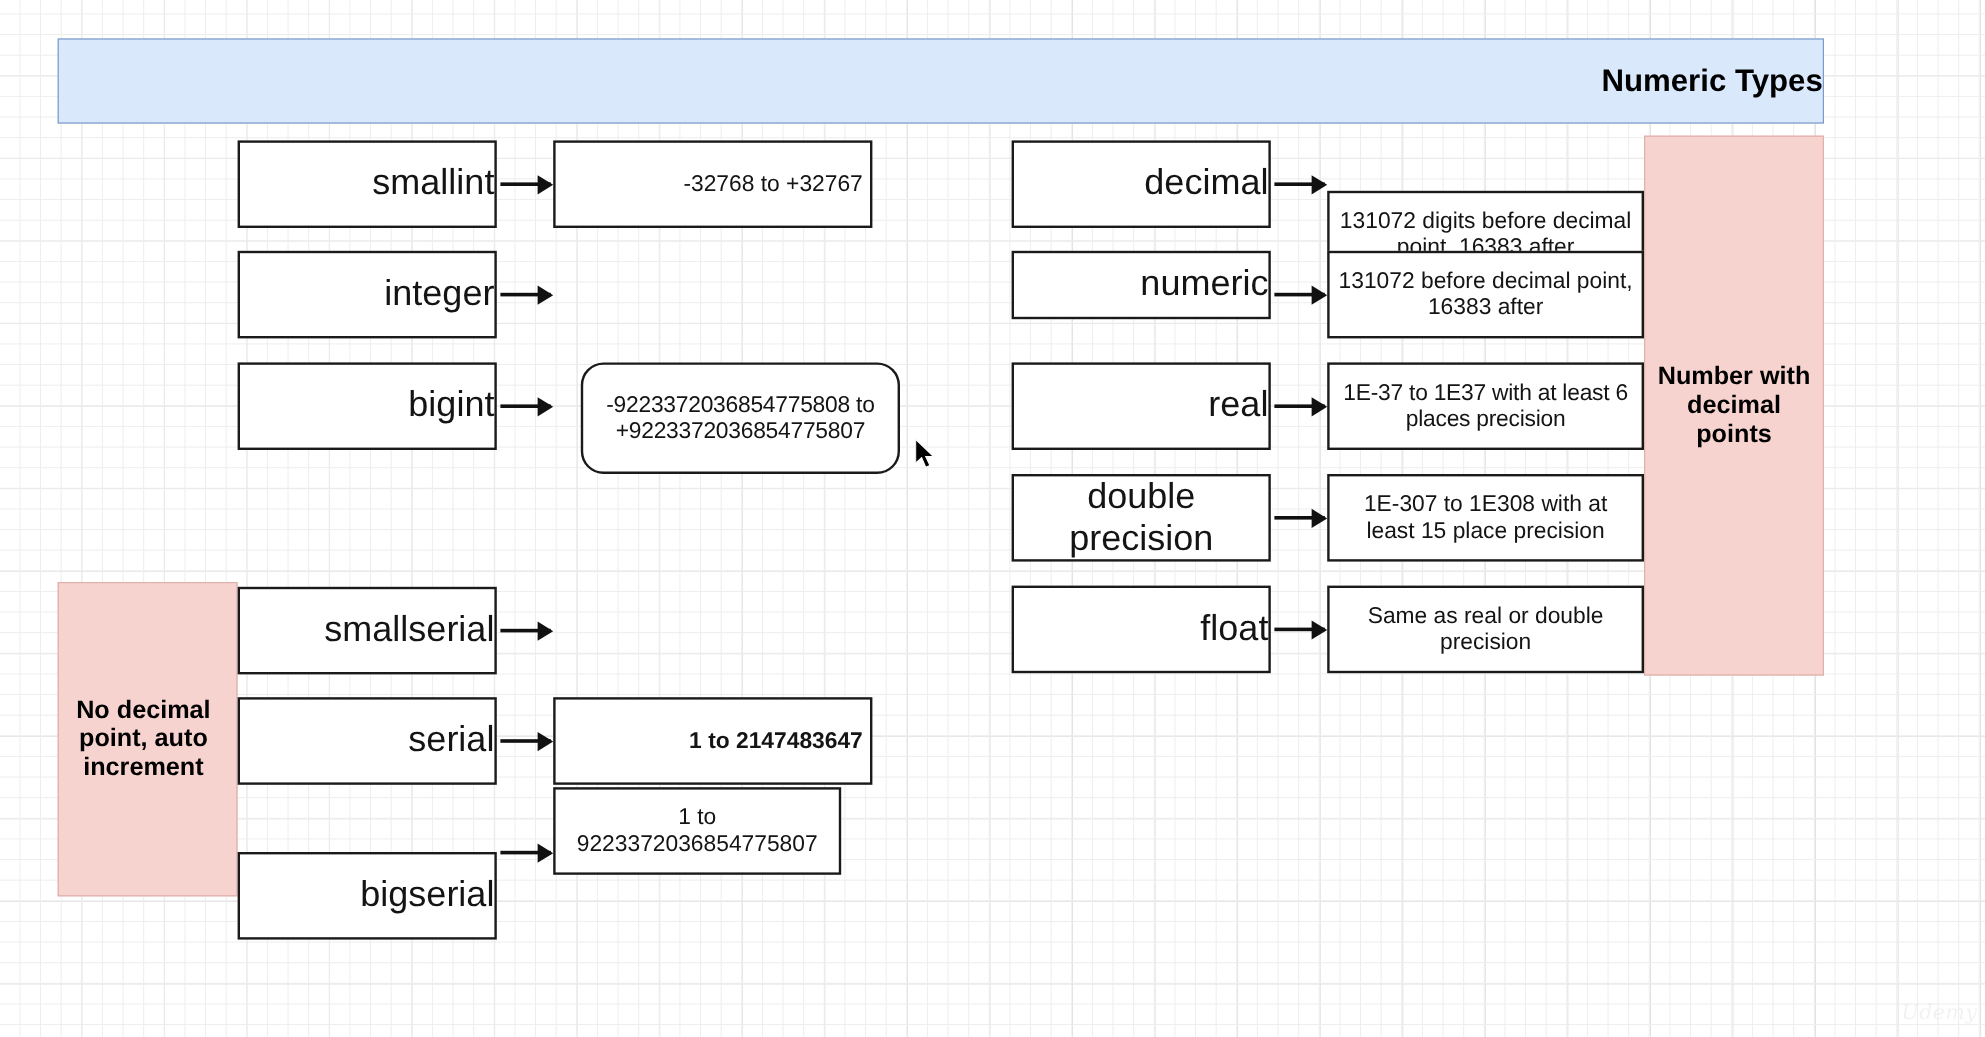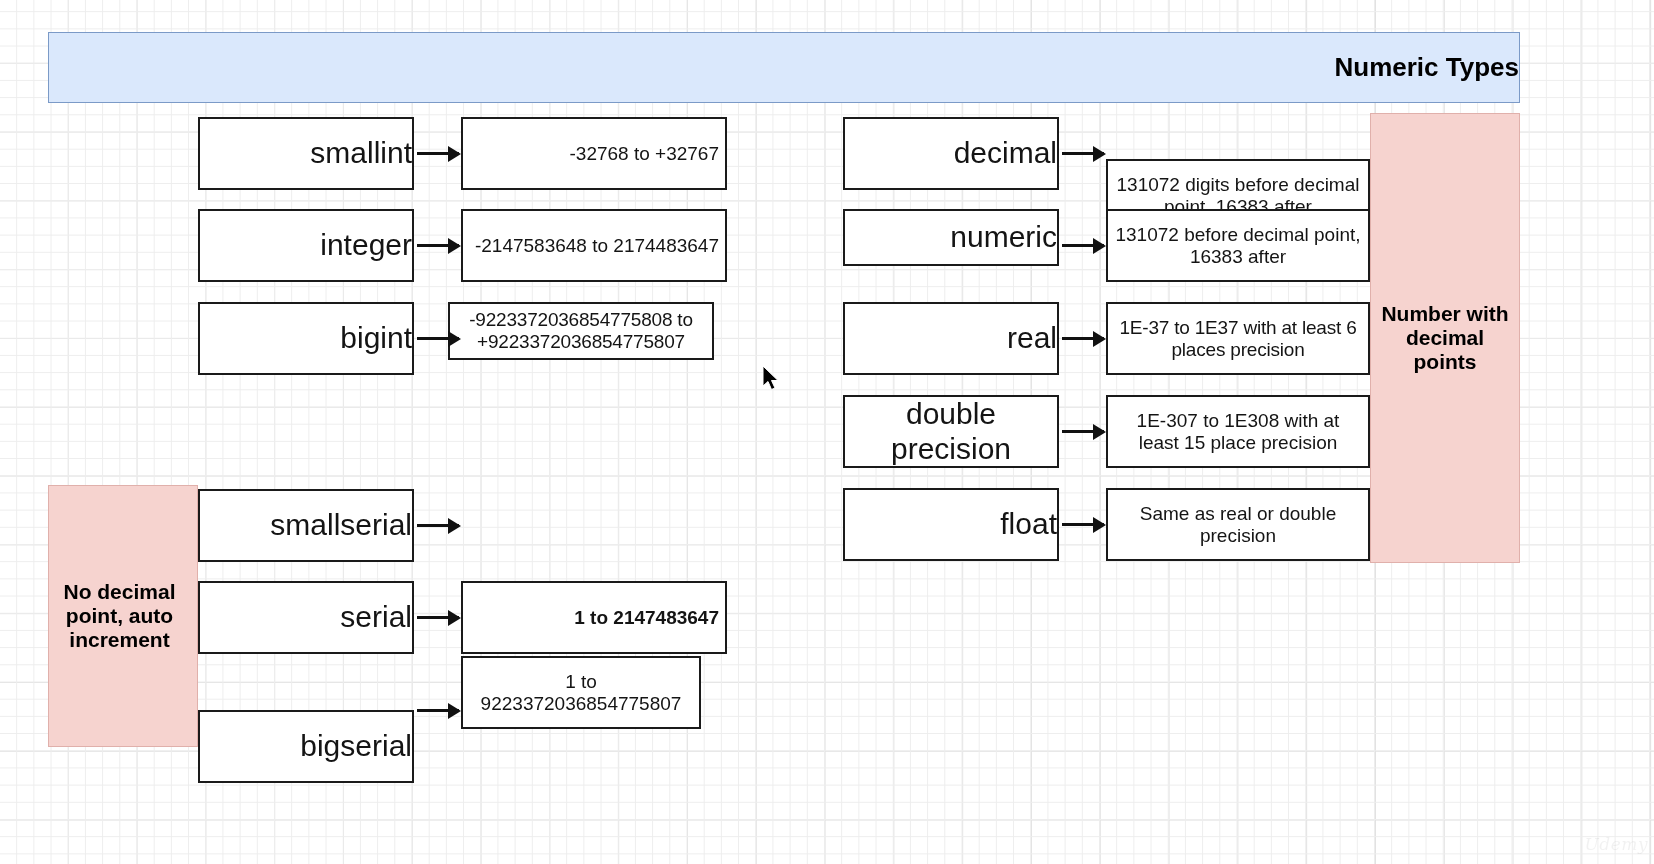--- a/index.html
+++ b/index.html
@@ -142,29 +142,26 @@
   </div>
   <div class="arrow" style="left:417px; top:152px; width:42px;"></div>
   <div class="node desc-box" style="left:461px; top:117px; width:266px; height:73px;">
     <span>-32768 to +32767</span>
   </div>
 
   <div class="node type-box" style="left:198px; top:209px; width:216px; height:73px;">
     <span>integer</span>
   </div>
   <div class="arrow" style="left:417px; top:244px; width:42px;"></div>
-  <div class="node desc-box" style="left:461px; top:209px; width:266px; height:73px;">
-    <span>-2147583648 to 2174483647</span>
-  </div>
 
   <div class="node type-box" style="left:198px; top:302px; width:216px; height:73px;">
     <span>bigint</span>
   </div>
   <div class="arrow" style="left:417px; top:337px; width:42px;"></div>
-  <div class="node desc-box tight" style="left:448px; top:302px; width:266px; height:58px;">
+  <div class="node desc-box tight" style="left:484px; top:302px; width:266px; height:93px;border-radius:19px;">
     <span>-9223372036854775808 to +9223372036854775807</span>
   </div>
 
   <div class="node group-label" style="left:48px; top:485px; width:150px; height:262px; padding:0 2px; overflow:visible;">
     <span style="display:block; width:164px; margin-left:-7px;">No decimal point, auto increment</span>
   </div>
 
   <div class="node type-box" style="left:198px; top:489px; width:216px; height:73px;">
     <span>smallserial</span>
   </div>

